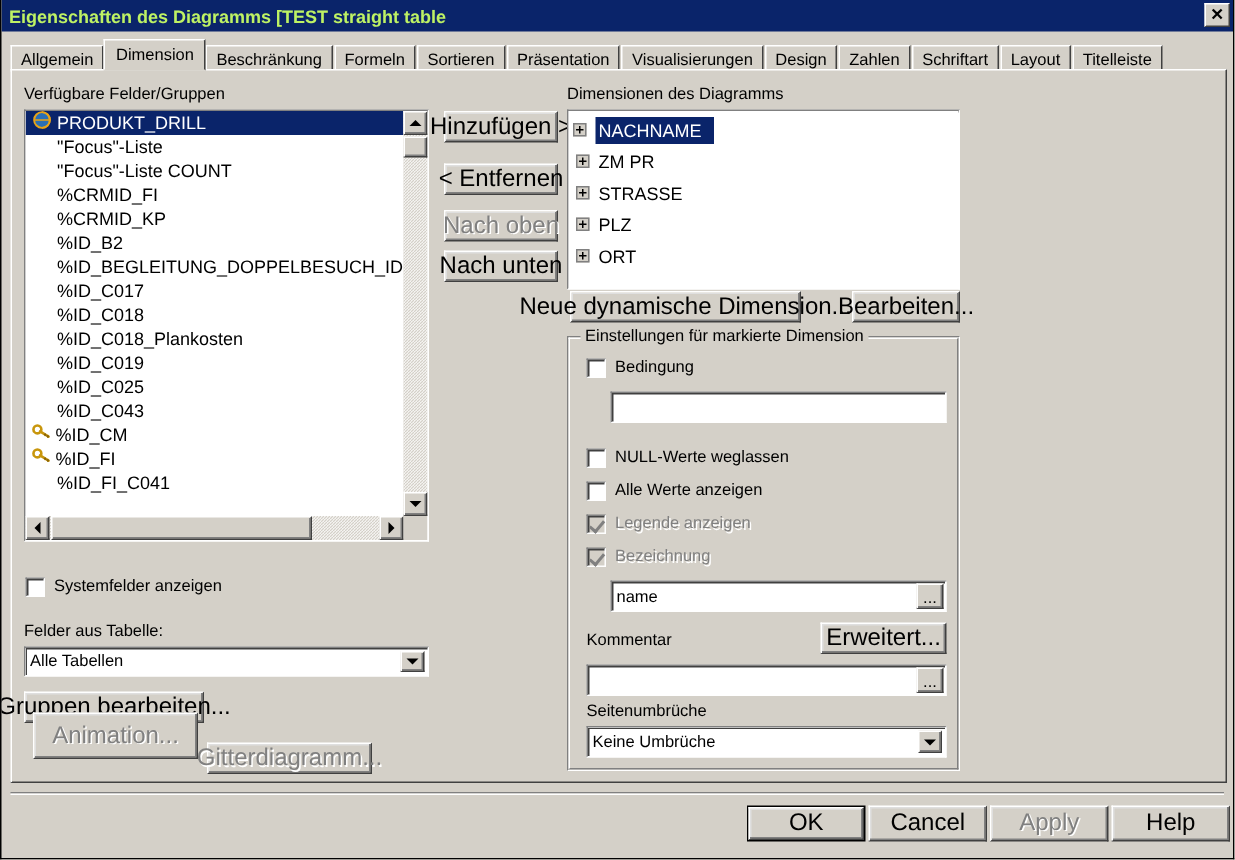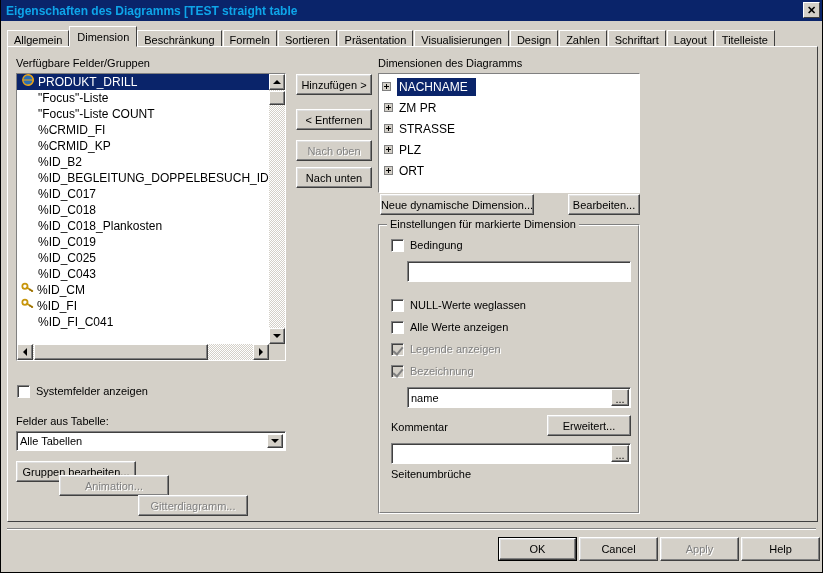--- a/index.html
+++ b/index.html
@@ -22,21 +22,21 @@
   }
 
   
   .titlebar {
     position: absolute; left: 0; top: 0;
     width: 823px; height: 21px;
     background: #0a246a;
     display: flex; align-items: center;
   }
   .titlebar-text {
-    color: #0ea5e9;
+    color: #bef264;
     font-weight: bold;
     font-size: 12px;
     padding-left: 5px;
     letter-spacing: 0px;
     white-space: nowrap;
   }
   .titlebar-close {
     position: absolute;
     right: 4px; top: 2px;
     width: 17px; height: 16px;
@@ -98,21 +98,21 @@
   
   .label { position: absolute; font-size: 11px; white-space: nowrap; }
   .btn {
     position: absolute;
     background: #d4d0c8;
     border-top: 1px solid #fff;
     border-left: 1px solid #fff;
     border-right: 1px solid #404040;
     border-bottom: 1px solid #404040;
     box-shadow: inset -1px -1px 0 #808080, inset 1px 1px 0 #dfdfdf;
-    font-size: 11px;
+    font-size: 16px;
     display: flex; align-items: center; justify-content: center;
     cursor: default;
     white-space: nowrap;
     color: #000;
   }
   .btn.disabled { color: #808080; text-shadow: 1px 1px 0 #fff; }
   .btn.default { border: 1px solid #000; }
   .btn.default .inner {
     width: 100%; height: 100%;
     border-top: 1px solid #fff;
@@ -491,21 +491,21 @@
 
     <div class="combo" style="left:8px; top:384px; width:270px; height:20px;">
       <span>Alle Tabellen</span>
       <span class="combo-arrow">
           <span class="arr down"></span>
         </span>
     </div>
 
     <div class="btn" style="left:8px; top:414px; width:120px; height:21px;">Gruppen bearbeiten...</div>
 
-    <div class="btn disabled" style="left:14px; top:428px; width:110px; height:21px;margin-left:37px;">Animation...</div>
+    <div class="btn disabled" style="left:14px; top:428px; width:110px; height:31px;">Animation...</div>
     <div class="btn disabled" style="left:130px; top:448px; width:110px; height:21px;">Gitterdiagramm...</div>
 
     <div class="btn" style="left:288px; top:27px; width:76px; height:21px;">Hinzufügen &gt;</div>
     <div class="btn" style="left:288px; top:62px; width:76px; height:21px;">&lt; Entfernen</div>
     <div class="btn disabled" style="left:288px; top:93px; width:76px; height:21px;">Nach oben</div>
     <div class="btn" style="left:288px; top:120px; width:76px; height:21px;">Nach unten</div>
 
     <div class="label" style="left:370px; top:10px;">Dimensionen des Diagramms</div>
 
     <div class="sunken" style="left:370px; top:26px; width:262px; height:120px;">
@@ -578,20 +578,26 @@
 
       <div class="label" style="left:12px; top:196px;">Kommentar</div>
 
       <div class="textbox" style="left:12px; top:218px; width:240px; height:21px;">
         <span></span>
         <span class="ellipsis-btn">...</span>
       </div>
 
       <div class="label" style="left:12px; top:243px;">Seitenumbrüche</div>
 
+      <div class="combo" style="left:12px; top:259px; width:240px; height:21px;">
+        <span>Keine Umbrüche</span>
+        <span class="combo-arrow">
+            <span class="arr down"></span>
+          </span>
+      </div>
     </div>
 
   </div>
 
   <div class="sep-line" style="top:528px;"></div>
 
   <div class="btn default" style="left:497px; top:537px; width:79px; height:24px;">
     <span class="inner">OK</span>
   </div>
   <div class="btn" style="left:578px; top:537px; width:79px; height:24px;">Cancel</div>

